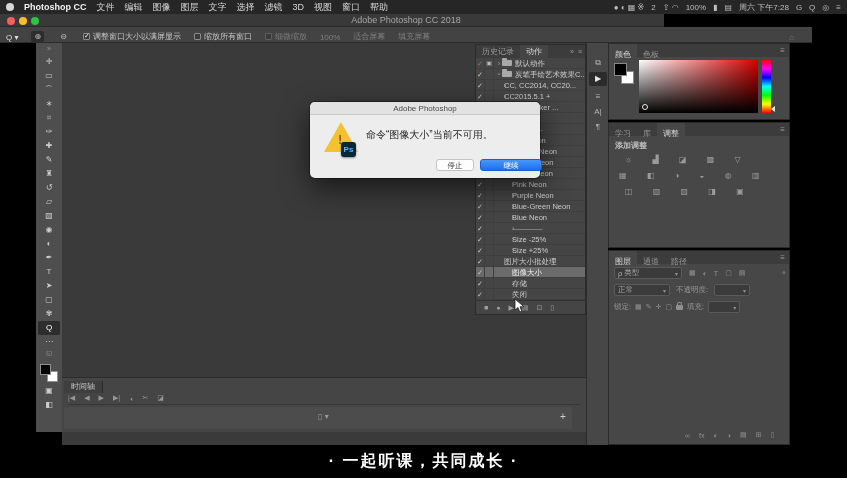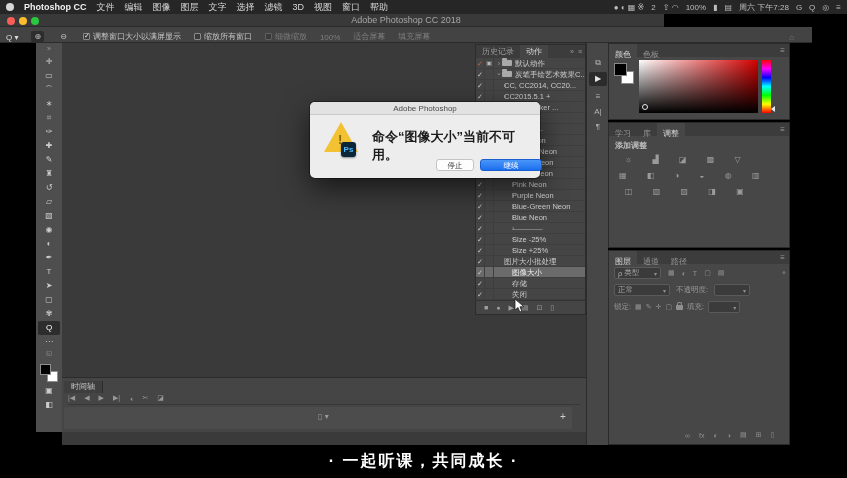--- a/index.html
+++ b/index.html
@@ -104,21 +104,21 @@
   
   .dialog{left:310px;top:102px;width:230px;height:76px;background:#ededed;border-radius:5px;
     box-shadow:0 10px 28px rgba(0,0,0,.6),0 0 0 1px rgba(0,0,0,.35);z-index:10}
   .dlg-title{height:13px;background:#e2e2e2;border-bottom:1px solid #c9c9c9;border-radius:5px 5px 0 0;
     text-align:center;font-size:8px;color:#4a4a4a;line-height:13px}
   .warn-tri{left:14px;top:20px;width:0;height:0;border-left:17px solid transparent;border-right:17px solid transparent;
     border-bottom:30px solid #f2c233}
   .warn-ex{left:28px;top:30px;font-size:13px;font-weight:bold;color:#8a6400}
   .psbadge{left:31px;top:40px;width:15px;height:15px;background:#0b2638;border-radius:3px;color:#53b9ff;
     font-size:8px;font-weight:bold;text-align:center;line-height:15px;box-shadow:0 1px 2px rgba(0,0,0,.4)}
-  .dlg-msg{left:62px;top:26px;width:166px;font-size:13px;font-weight:bold;color:#1c1c1c}
+  .dlg-msg{left:56px;top:26px;width:166px;font-size:10px;font-weight:normal;color:#1c1c1c}
   .btn{height:12px;border-radius:3px;font-size:7.5px;text-align:center;line-height:12px}
   .btn.plain{left:126px;top:57px;width:38px;background:#fdfdfd;border:1px solid #c4c4c4;color:#333}
   .btn.blue{left:170px;top:57px;width:62px;background:linear-gradient(#4a96f8,#1d6ef0);color:#fff;border:1px solid #1a5fd0}
 
   
   .caption{left:0;top:445px;width:847px;height:33px;background:#000;display:flex;align-items:center;justify-content:center}
   .caption span{color:#fff;font-size:16px;font-weight:bold;letter-spacing:2px;text-shadow:0 1px 2px #000}
 
   
   [data-name="chevrons-icon"]::before{content:"»"}
@@ -495,21 +495,21 @@
   </div>
 
   <div class="ab rpanel" style="left:608px;top:250px;width:182px;height:195px" data-name="layers-panel">
     <div class="rp-tabs">
       <span class="rp-tab on" data-name="tab-layers">图层</span>
       <span class="rp-tab" data-name="tab-channels">通道</span>
       <span class="rp-tab" data-name="tab-paths">路径</span>
       <span class="rp-menu" data-name="panel-menu-icon"></span>
     </div>
     <div class="ab" style="left:5px;top:16px;display:flex;align-items:center;gap:7px;width:172px" data-name="layer-filter-row">
-      <span class="ibox" style="width:47px" data-name="layer-filter-type-box">
+      <span class="ibox" style="width:68px" data-name="layer-filter-type-box">
           <span data-name="filter-search-icon" style="margin-right:2px"></span>
           <span>类型</span>
           <span class="car">▾</span>
         </span>
       <span style="color:#8f8f8f;font-size:7px" data-name="filter-pixel-icon"></span>
       <span style="color:#8f8f8f;font-size:7px" data-name="filter-adjust-icon"></span>
       <span style="color:#8f8f8f;font-size:7px" data-name="filter-type-icon"></span>
       <span style="color:#8f8f8f;font-size:7px" data-name="filter-shape-icon"></span>
       <span style="color:#8f8f8f;font-size:7px" data-name="filter-smart-icon"></span>
       <span style="color:#8f8f8f;font-size:7px;margin-left:auto" data-name="filter-pin-icon"></span>

